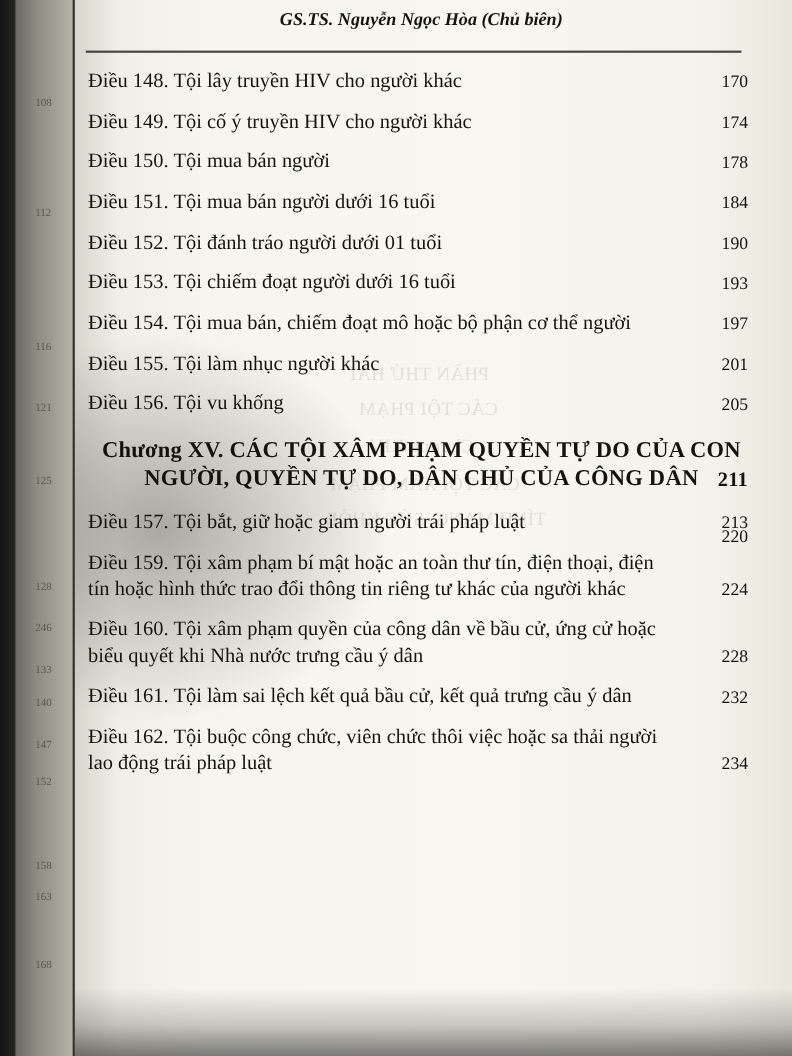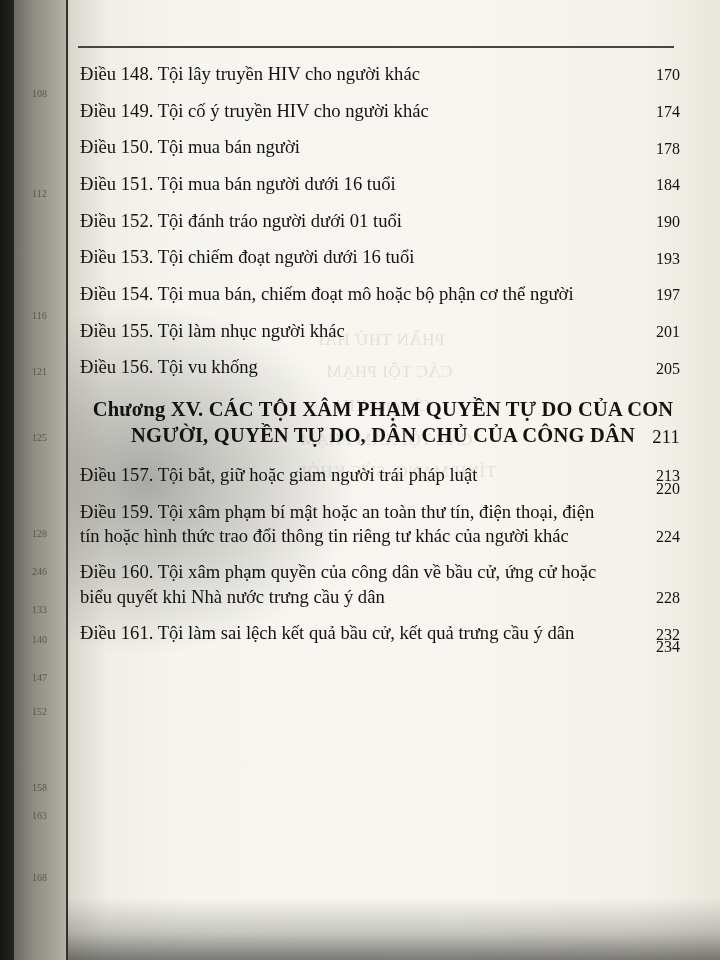--- a/index.html
+++ b/index.html
@@ -126,21 +126,21 @@
     text-align: center;
     letter-spacing: 0.2px;
     margin-top: 16px;
     margin-bottom: 14px;
     padding-right: 0;
     padding-left: 6px;
   }
   .entry.chapter .pg {
     bottom: 0;
     right: 0;
-    font-weight: normal;
+    font-weight: bold;
     font-size: 18.6px;
   }
   .entry.two-line .pg { bottom: 0; }
 </style>
 </head>
 <body>
 
 <div class="page">
 
   <div class="spine-dark"></div>
@@ -163,20 +163,21 @@
   <div class="spine-line"></div>
 
   <div class="paper">
 
     <div class="ghost" style="left:250px; top:330px;">PHẦN THỨ HAI</div>
     <div class="ghost" style="left:258px; top:362px;">CÁC TỘI PHẠM</div>
     <div class="ghost" style="left:268px; top:396px;">Chương XIV</div>
     <div class="ghost" style="left:232px; top:430px;">CÁC TỘI XÂM PHẠM</div>
     <div class="ghost" style="left:228px; top:462px;">TÍNH MẠNG, SỨC KHỎE</div>
 
+    <div class="running-head">GS.TS. Nguyễn Ngọc Hòa (Chủ biên)</div>
     <div class="rule"></div>
 
     <div class="toc">
 
       <div class="entry">
         <span class="txt">Điều 148. Tội lây truyền HIV cho người khác</span>
         <span class="pg">170</span>
       </div>
 
       <div class="entry">
@@ -242,18 +243,19 @@
         <span class="txt">Điều 160. Tội xâm phạm quyền của công dân về bầu cử, ứng cử hoặc biểu quyết khi Nhà nước trưng cầu ý dân</span>
         <span class="pg">228</span>
       </div>
 
       <div class="entry two-line">
         <span class="txt">Điều 161. Tội làm sai lệch kết quả bầu cử, kết quả trưng cầu ý dân</span>
         <span class="pg">232</span>
       </div>
 
       <div class="entry two-line">
+        <span class="txt">Điều 162. Tội buộc công chức, viên chức thôi việc hoặc sa thải người lao động trái pháp luật</span>
         <span class="pg">234</span>
       </div>
 
     </div>
   </div>
 </div>
 
 </body></html>

